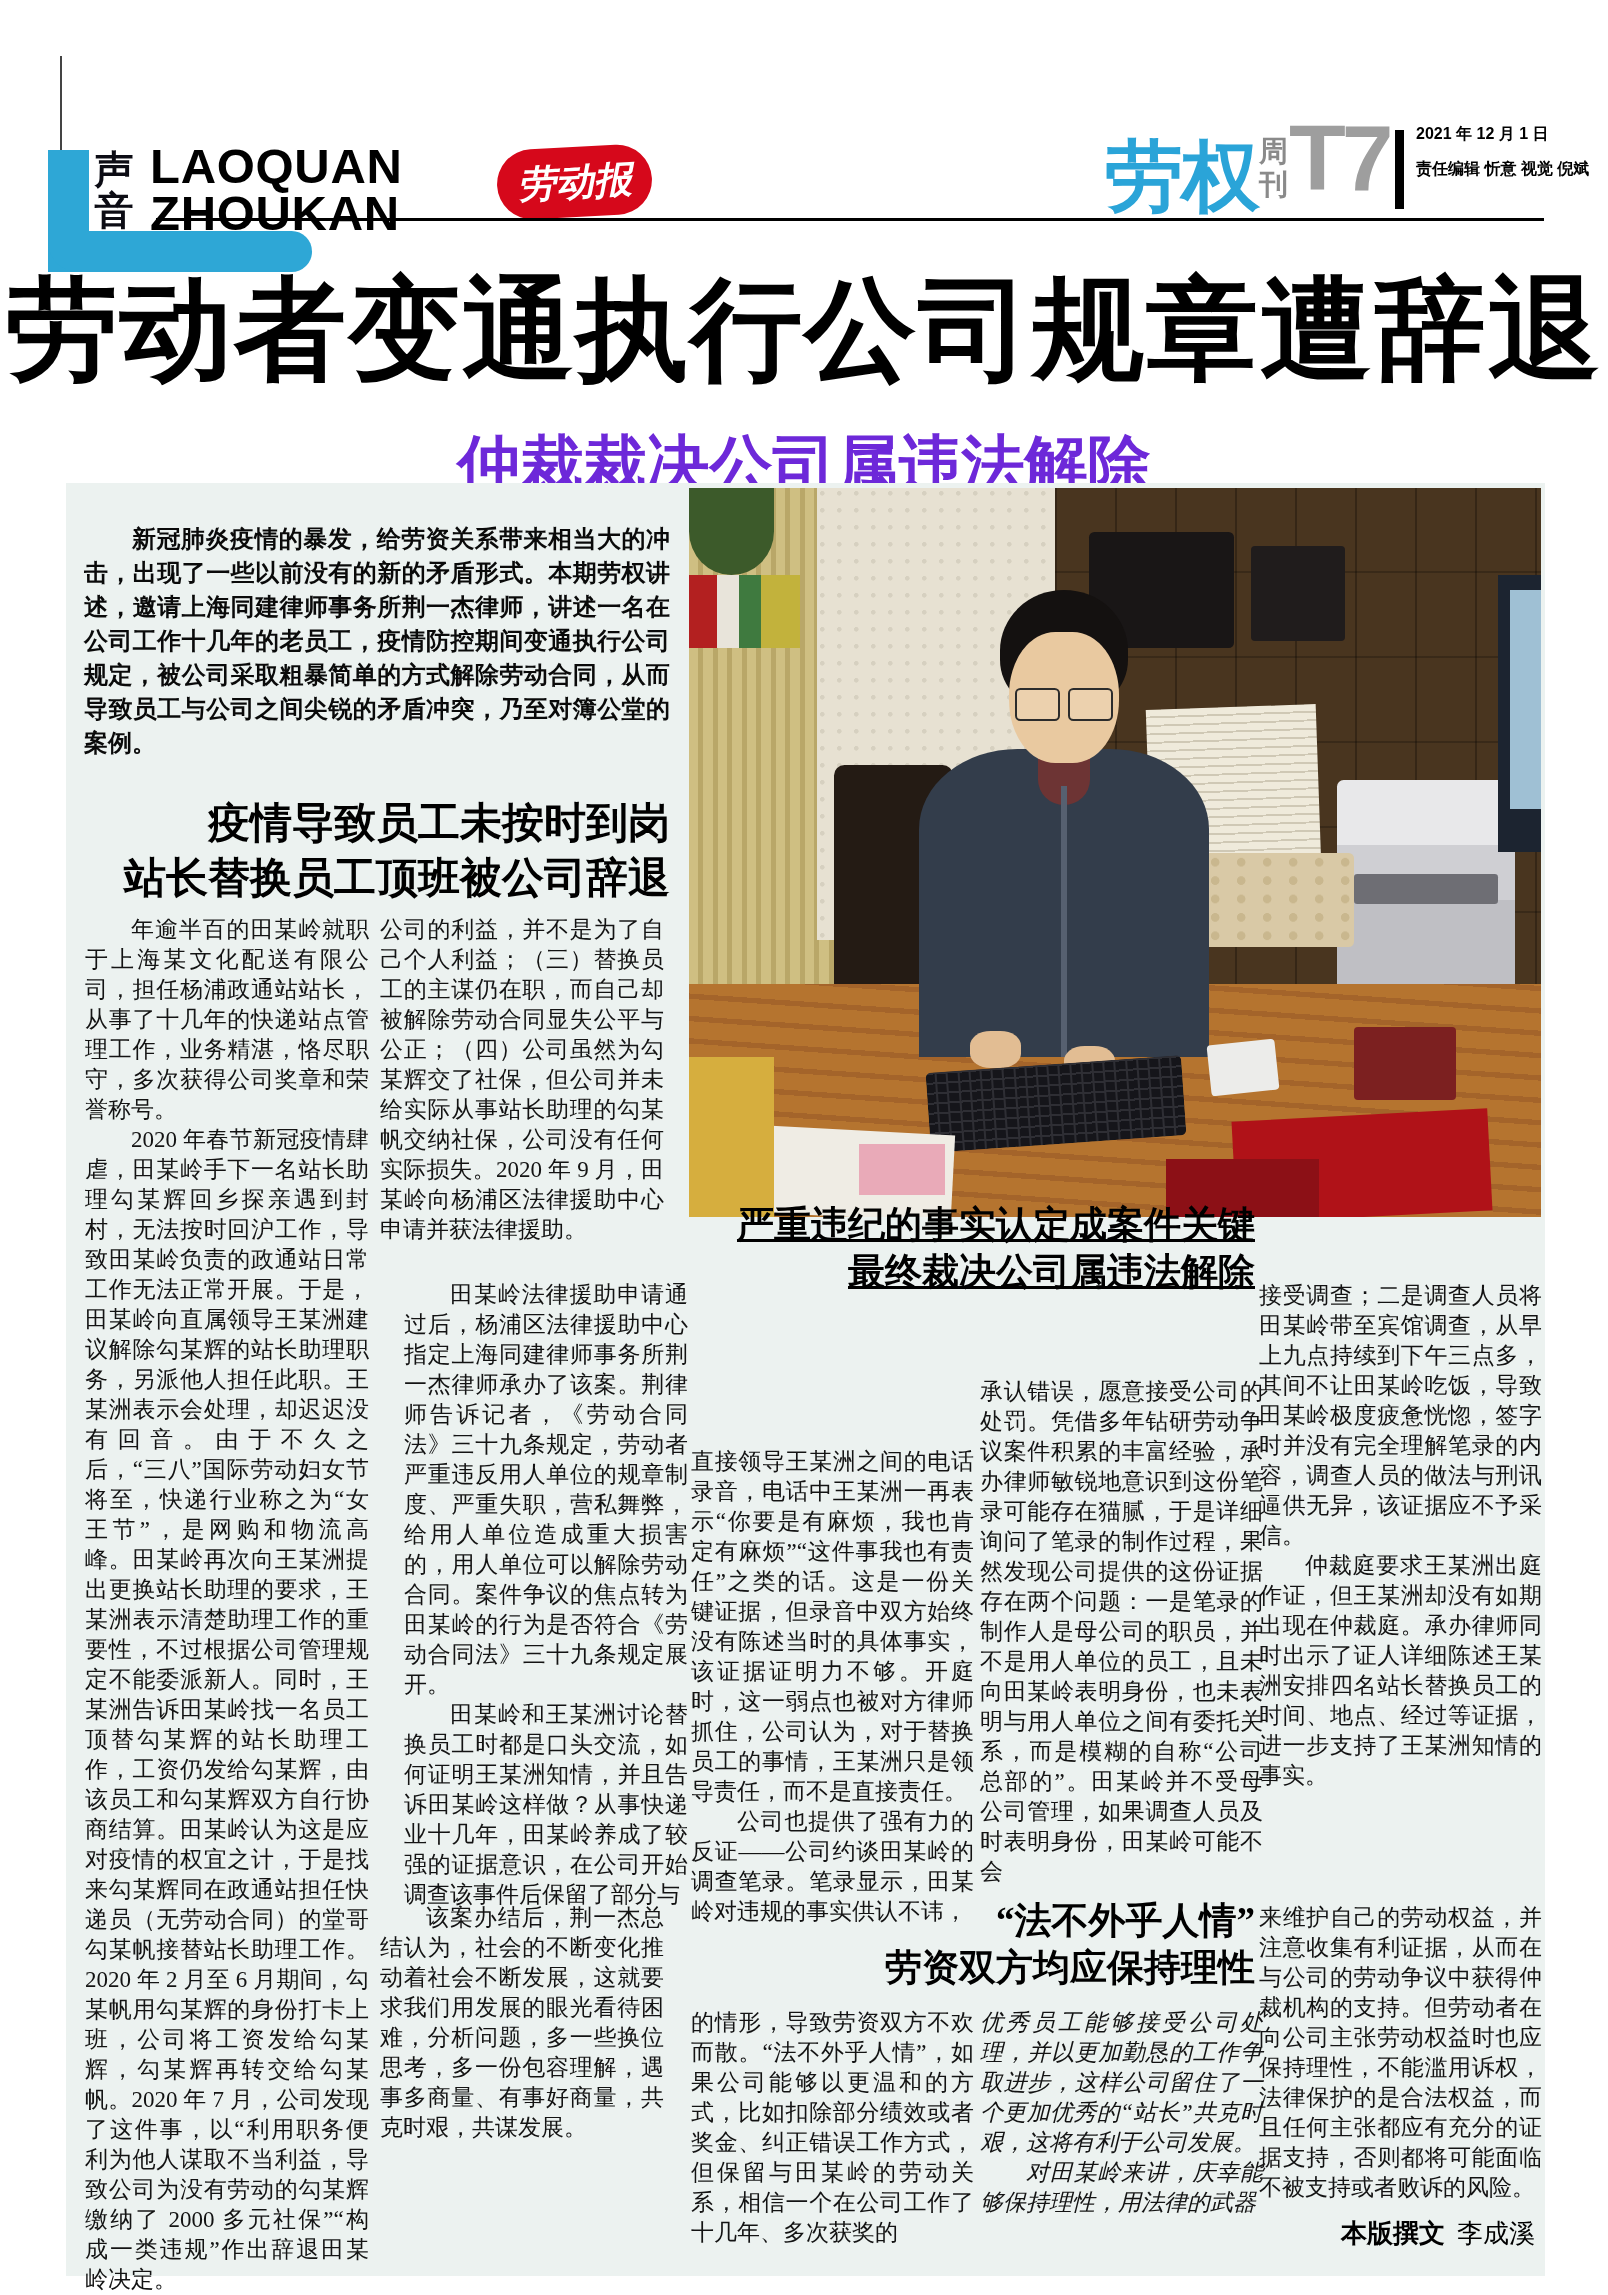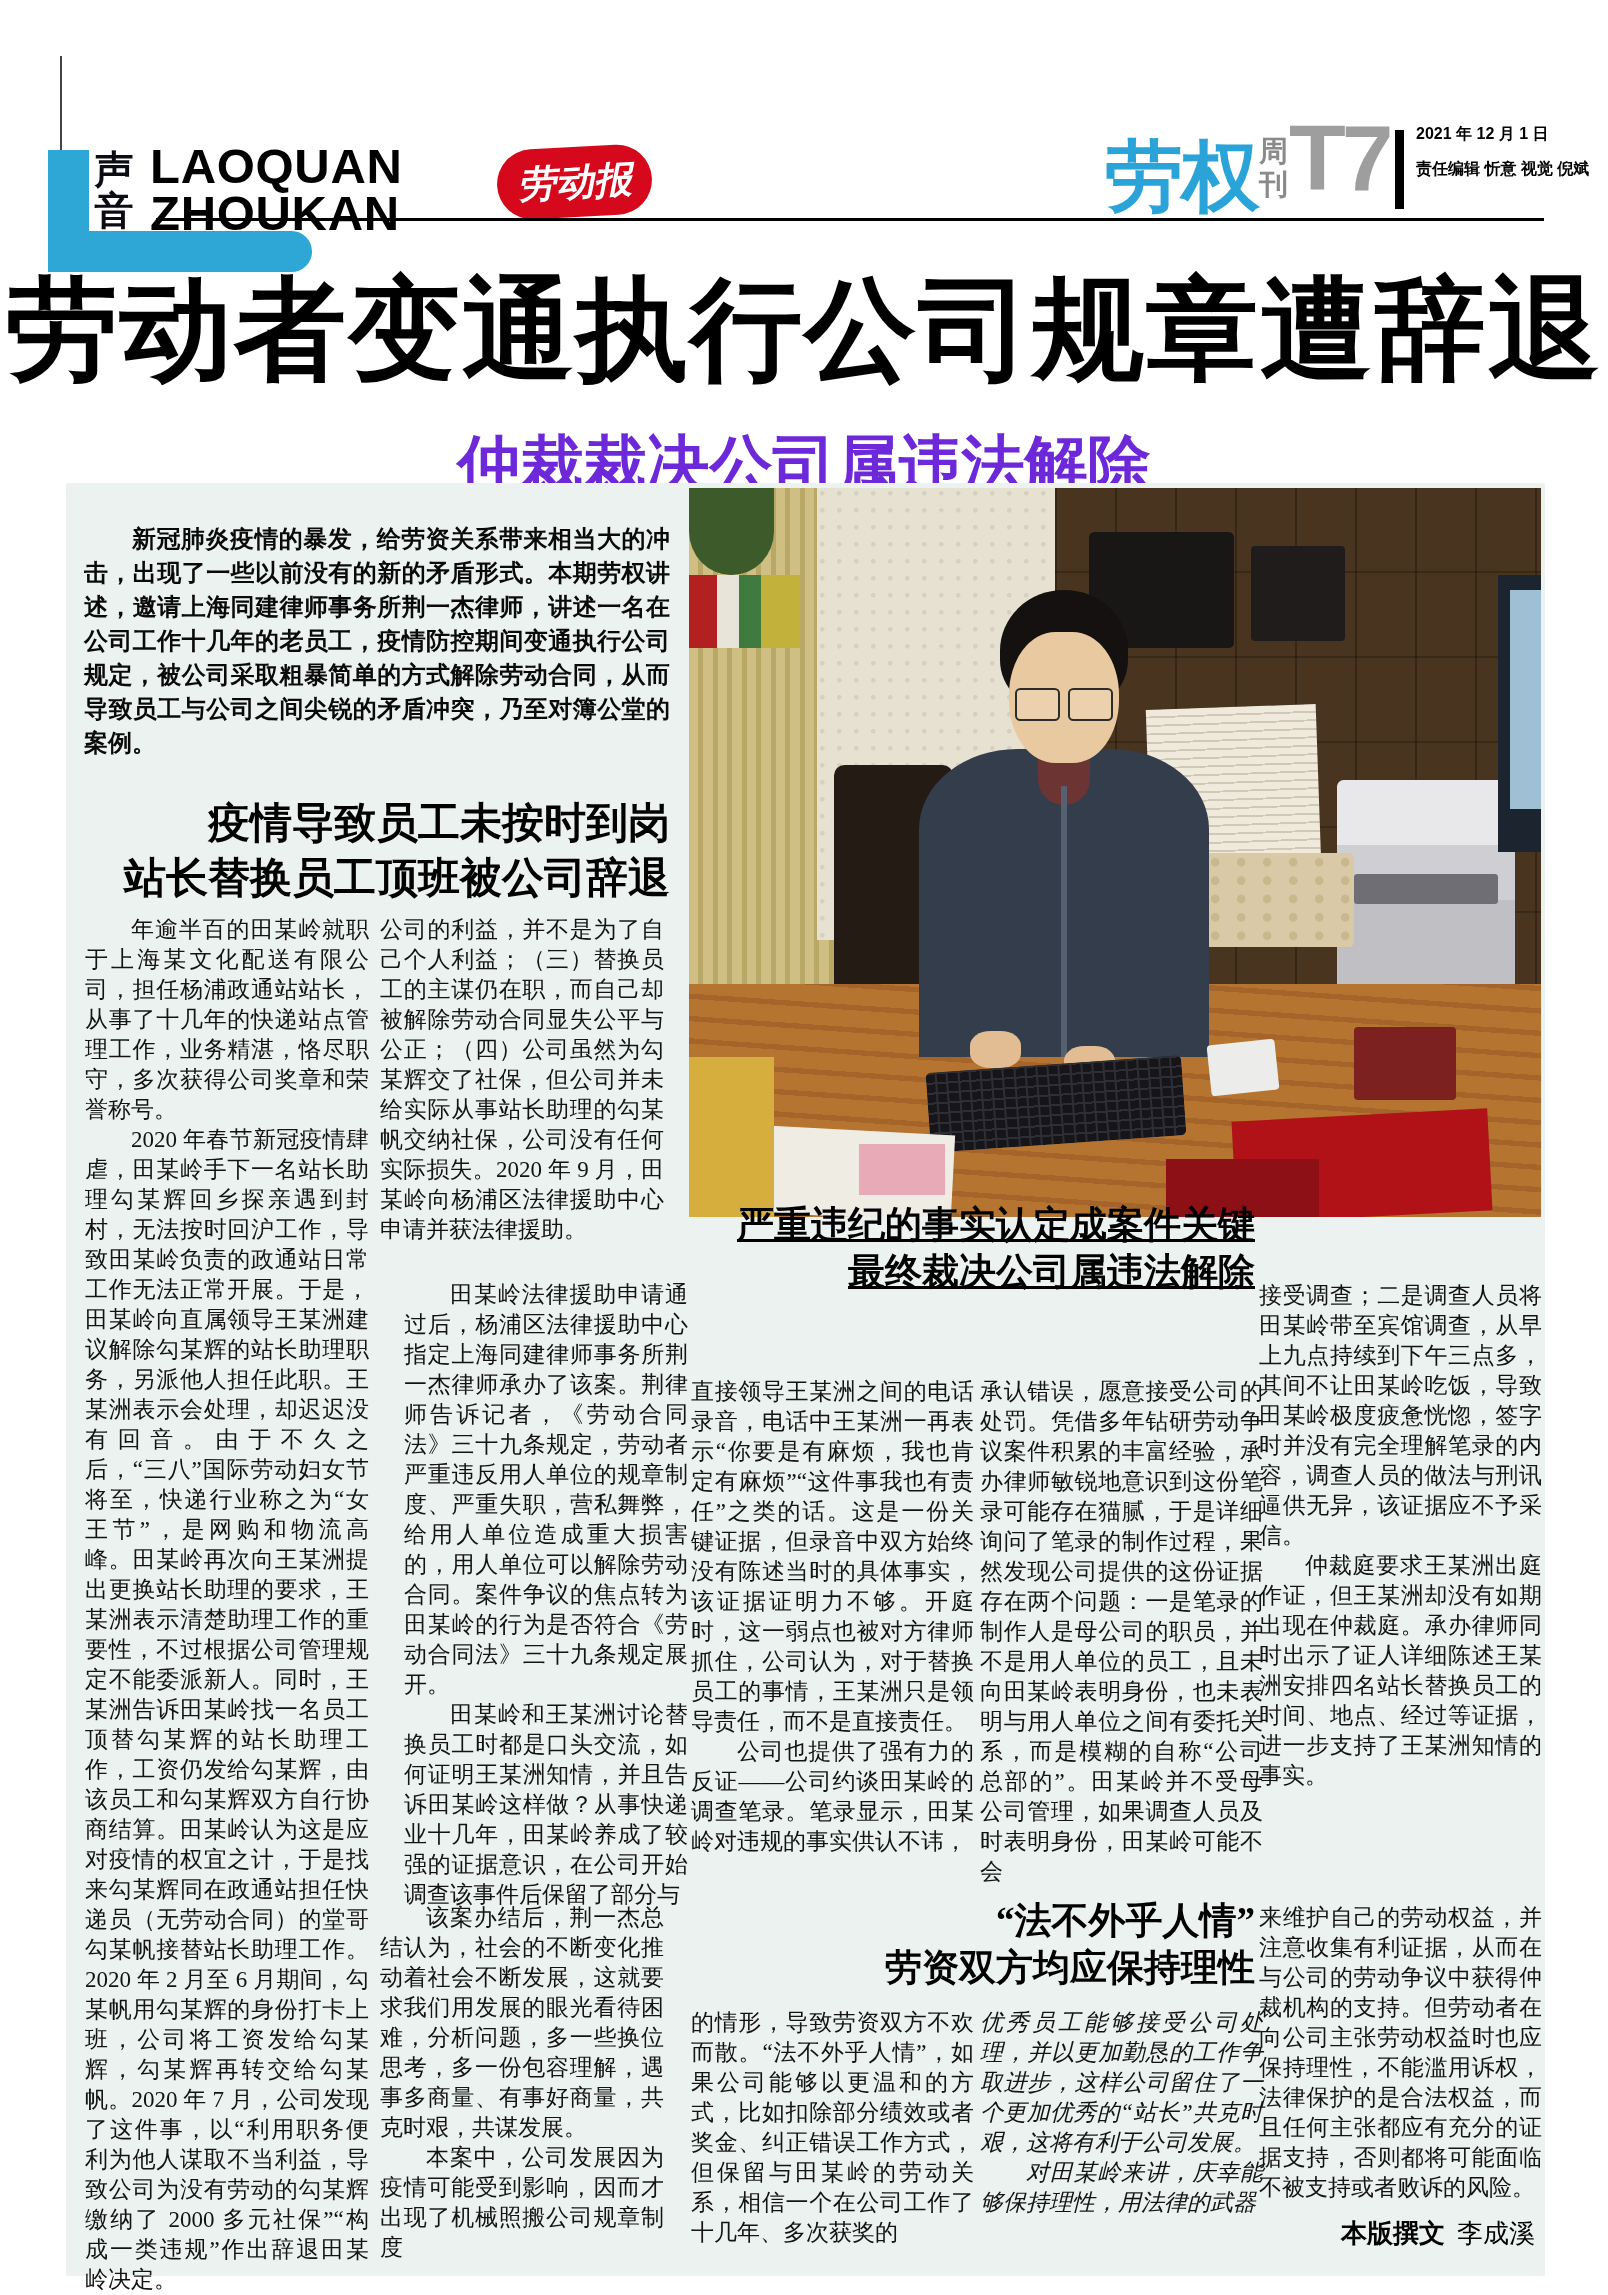--- a/index.html
+++ b/index.html
@@ -38,21 +38,21 @@
   #s2-heading{left:690px;top:1201px;width:565px;font-size:37px;line-height:47px;text-decoration:underline;}
   #s3-heading{left:690px;top:1897px;width:565px;font-size:37px;line-height:47px;}
 
   .bodycol{position:absolute;text-align:justify;font-size:23px;line-height:30px;color:#131313;}
   .bodycol p{margin:0;text-indent:2em;}
   .bodycol p.cont{text-indent:0;}
   #col1{left:85px;top:915px;width:284px;}
   #col2a{left:380px;top:915px;width:284px;}
   #col2b{left:380px;top:1280px;width:284px;margin-left:24px;}
   #col2c{left:380px;top:1903px;width:284px;}
-  #s2col1{left:691px;top:1377px;width:283px;}
+  #s2col1{left:691px;top:1447px;width:283px;}
   #s2col2{left:980px;top:1377px;width:283px;}
   #s2col3{left:1259px;top:1281px;width:283px;}
   #s3col1{left:691px;top:2008px;width:283px;}
   #s3col2{left:980px;top:2008px;width:283px;font-style:italic;}
   #s3col3{left:1259px;top:1903px;width:283px;}
   #byline{left:1259px;top:2216px;width:276px;font-size:26px;text-align:right;color:#000;}
   #byline b{font-family:"Liberation Sans",sans-serif;font-weight:900;margin-right:12px;}
 
   
   #photo{left:689px;top:488px;width:852px;height:729px;background:#3f2f21;overflow:hidden;}
@@ -186,21 +186,20 @@
   </div>
   <div class="bodycol" id="col2a">
     <p class="cont">公司的利益，并不是为了自己个人利益；（三）替换员工的主谋仍在职，而自己却被解除劳动合同显失公平与公正；（四）公司虽然为勾某辉交了社保，但公司并未给实际从事站长助理的勾某帆交纳社保，公司没有任何实际损失。2020 年 9 月，田某岭向杨浦区法律援助中心申请并获法律援助。</p>
   </div>
   <div class="bodycol" id="col2b">
     <p>田某岭法律援助申请通过后，杨浦区法律援助中心指定上海同建律师事务所荆一杰律师承办了该案。荆律师告诉记者，《劳动合同法》三十九条规定，劳动者严重违反用人单位的规章制度、严重失职，营私舞弊，给用人单位造成重大损害的，用人单位可以解除劳动合同。案件争议的焦点转为田某岭的行为是否符合《劳动合同法》三十九条规定展开。</p>
     <p>田某岭和王某洲讨论替换员工时都是口头交流，如何证明王某洲知情，并且告诉田某岭这样做？从事快递业十几年，田某岭养成了较强的证据意识，在公司开始调查该事件后保留了部分与</p>
   </div>
   <div class="bodycol" id="col2c">
     <p>该案办结后，荆一杰总结认为，社会的不断变化推动着社会不断发展，这就要求我们用发展的眼光看待困难，分析问题，多一些换位思考，多一份包容理解，遇事多商量、有事好商量，共克时艰，共谋发展。</p>
-    <p>本案中，公司发展因为疫情可能受到影响，因而才出现了机械照搬公司规章制度</p>
   </div>
 
   <div class="abs sec-heading" id="s2-heading">
     <div>严重违纪的事实认定成案件关键</div>
     <div>最终裁决公司属违法解除</div>
   </div>
   <div class="bodycol" id="s2col1">
     <p class="cont">直接领导王某洲之间的电话录音，电话中王某洲一再表示“你要是有麻烦，我也肯定有麻烦”“这件事我也有责任”之类的话。这是一份关键证据，但录音中双方始终没有陈述当时的具体事实，该证据证明力不够。开庭时，这一弱点也被对方律师抓住，公司认为，对于替换员工的事情，王某洲只是领导责任，而不是直接责任。</p>
     <p>公司也提供了强有力的反证——公司约谈田某岭的调查笔录。笔录显示，田某岭对违规的事实供认不讳，</p>
   </div>

